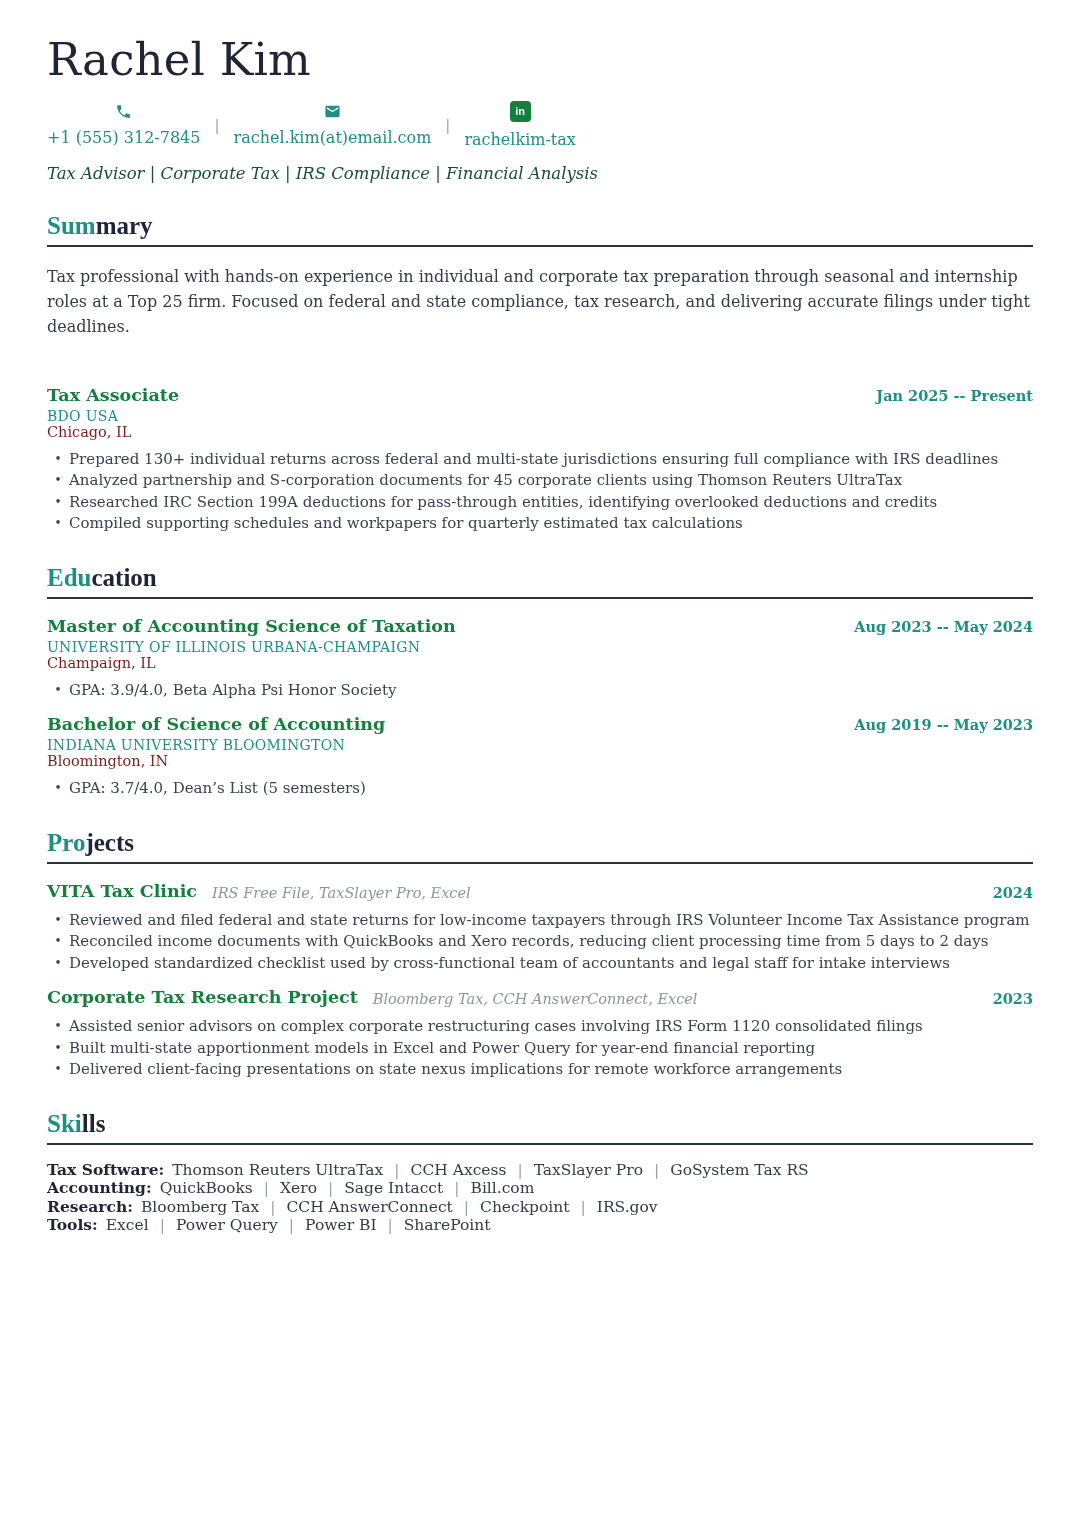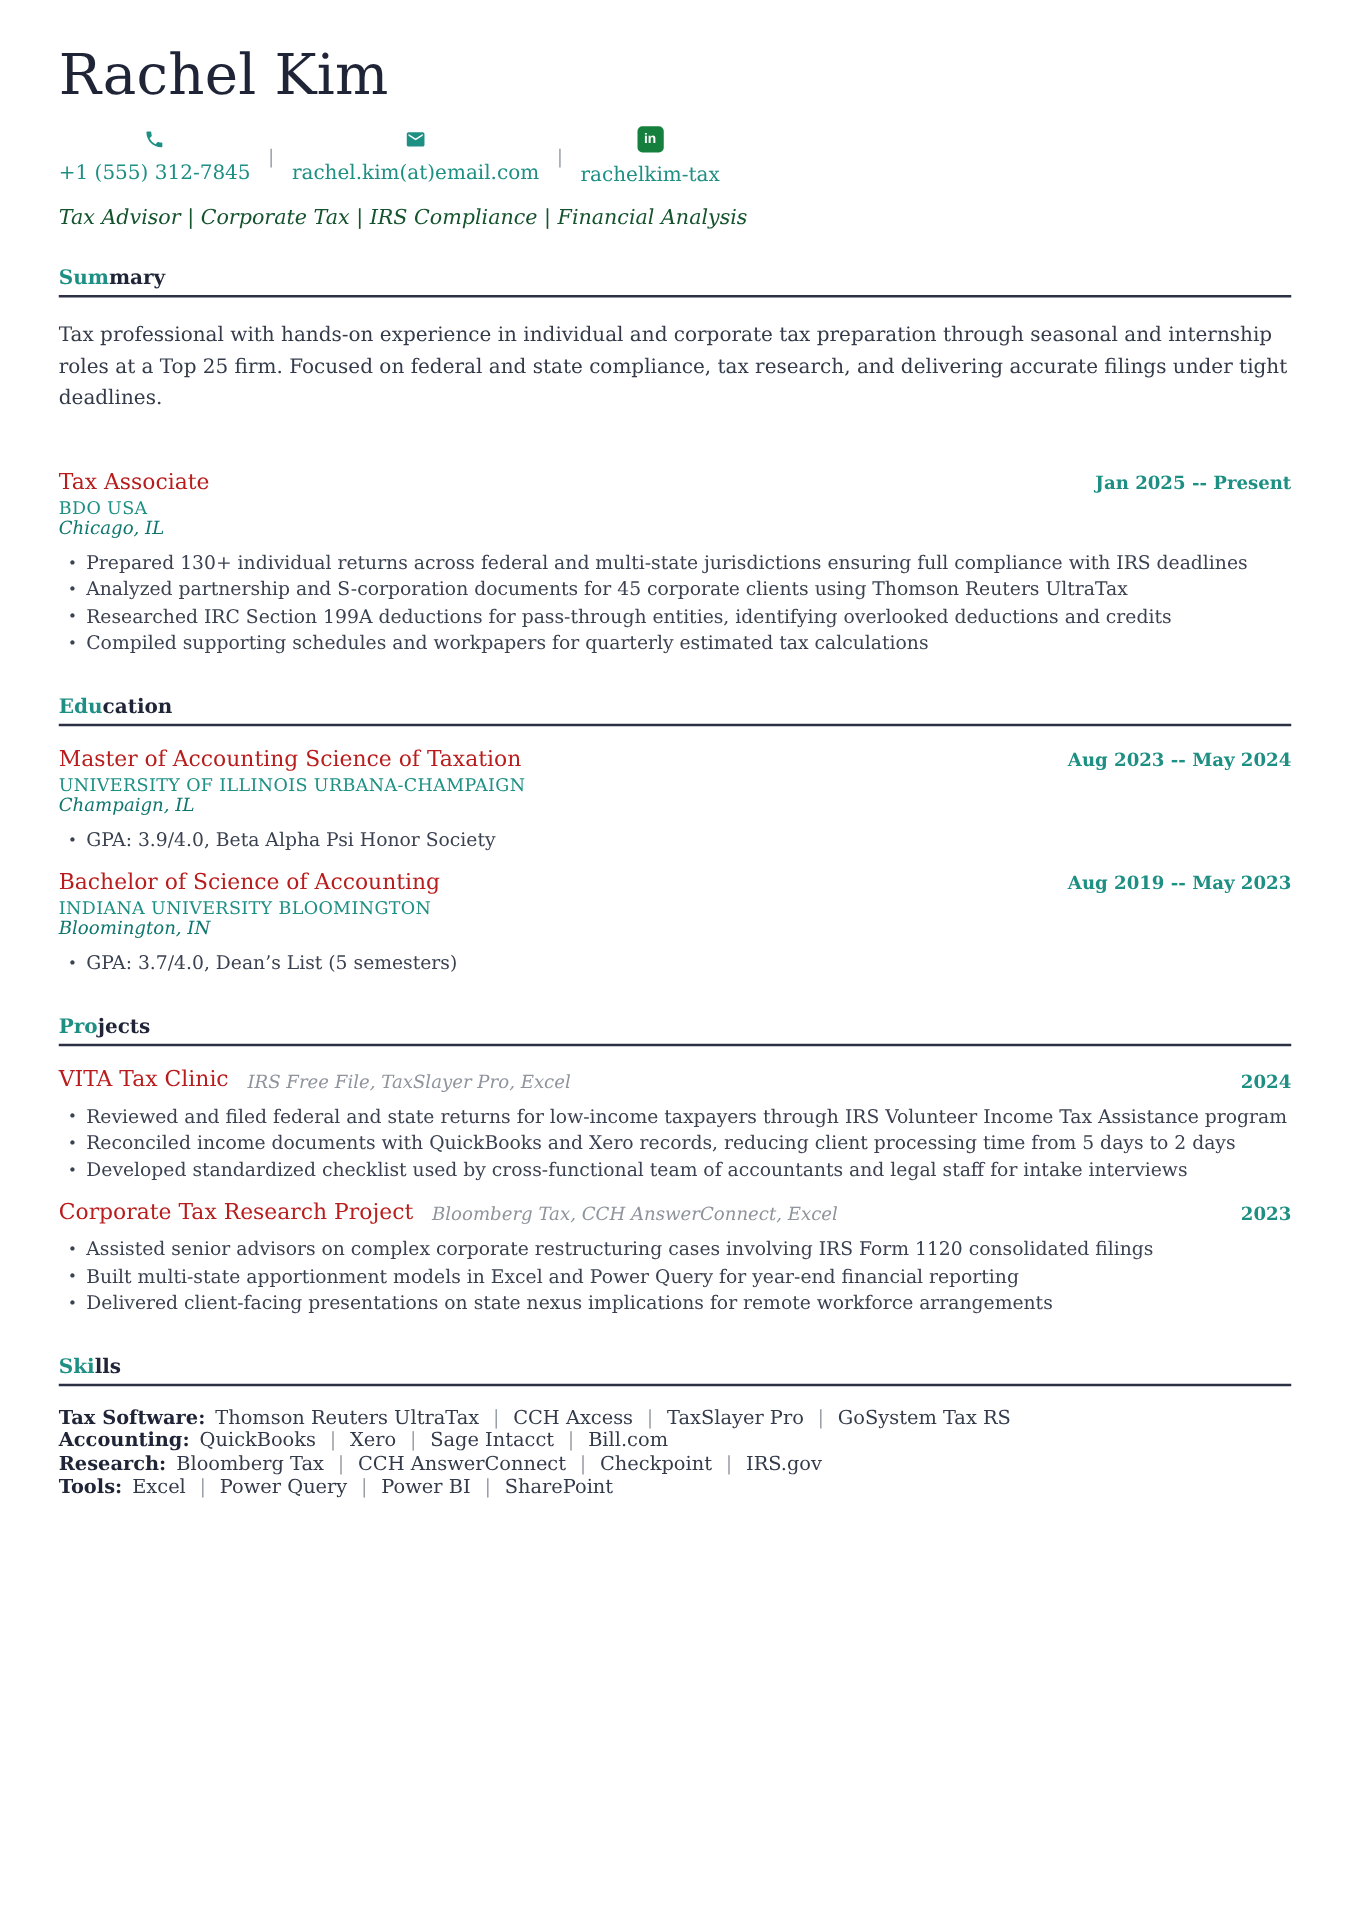--- a/index.html
+++ b/index.html
@@ -52,66 +52,66 @@
   }
   .tagline {
     margin-top: 15px;
     font-style: italic;
     font-size: 16.5px;
     color: #14532d;
   }
   
   .section { margin-top: 29px; }
   .section-heading {
-    font-size: 16px;
+    font-size: 25px;
     font-weight: 700;
     color: #1f2437;
     padding-bottom: 5px;
     border-bottom: 2px solid #2b3143;
+    font-family: Liberation Serif, serif;
   }
   .section-heading .accent { color: #1d8f83; }
   .section-body { padding-top: 17px; }
   .summary-text {
     font-size: 16px;
     line-height: 25px;
     color: #333a49;
   }
   
   .entry + .entry { margin-top: 13px; }
   .entry-head {
     display: flex;
     justify-content: space-between;
     align-items: baseline;
   }
   .entry-title {
     font-size: 17.5px;
-    font-weight: 400;
-    color: #b91c1c;
+    font-weight: 700;
+    color: #15803d;
   }
   .entry-dates {
     font-size: 14.5px;
     font-weight: 600;
     color: #1d8f83;
   }
   .entry-sub {
     display: flex;
     justify-content: space-between;
     align-items: baseline;
     margin-top: 3px;
     flex-direction: column;
   }
   .entry-company {
     font-size: 14px;
     color: #1d8f83;
     letter-spacing: 0.3px;
   }
   .entry-location {
     font-size: 14.5px;
-    font-style: italic;
-    color: #0f766e;
+    color: #7f1d1d;
   }
   .bullets { margin-top: 9px; }
   .bullet {
     display: flex;
     font-size: 15px;
     line-height: 21.5px;
     color: #3a4150;
   }
   .bullet .dot {
     width: 22px;

